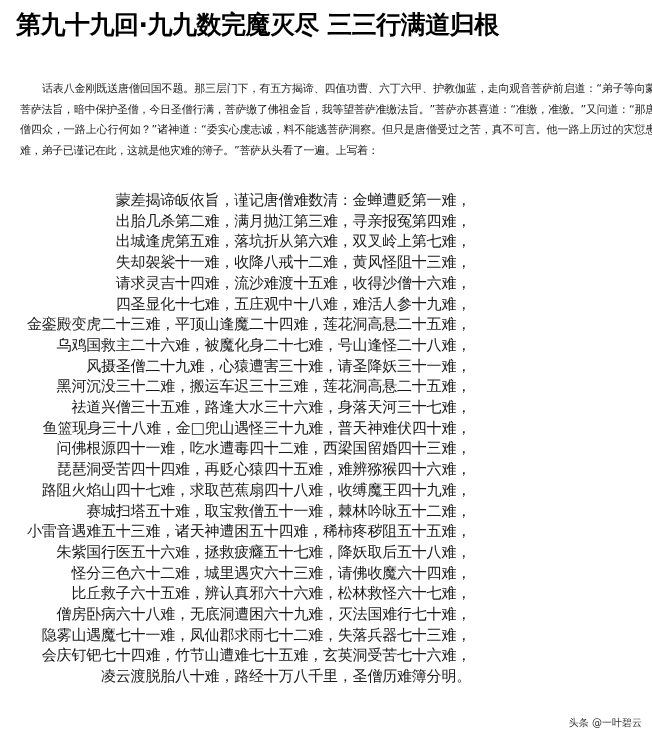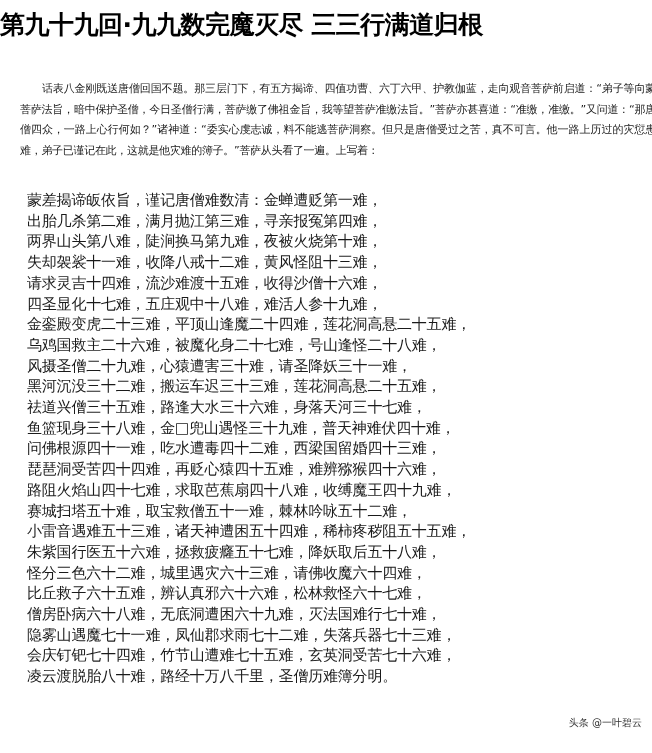--- a/index.html
+++ b/index.html
@@ -10,21 +10,21 @@
     body {
       width: 652px;
       height: 753px;
       overflow: hidden;
       position: relative;
       font-family: "DejaVu Sans", "Liberation Sans", sans-serif;
       color: #1a1a1a;
     }
     .title {
       position: absolute;
-      left: 0;
+      left: 16px;
       top: 8px;
       font-size: 25px;
       font-weight: bold;
       letter-spacing: -0.5px;
       color: #000;
       white-space: nowrap;
       margin: 0;
     }
     .intro {
       position: absolute;
@@ -44,20 +44,21 @@
       top: 190px;
       margin: 0;
       padding: 0;
       list-style: none;
       font-size: 15px;
       line-height: 20.7px;
       letter-spacing: -0.2px;
     }
     .list li {
       white-space: nowrap;
+      text-align: right;
     }
     .watermark {
       position: absolute;
       right: 10px;
       top: 716px;
       font-size: 10px;
       color: #333;
       text-shadow: 0 0 2px #fff, 0 0 2px #fff;
       white-space: nowrap;
     }
@@ -65,21 +66,21 @@
 </head>
 <body>
 
 <h1 class="title">第九十九回·九九数完魔灭尽 三三行满道归根</h1>
 
 <p class="intro">话表八金刚既送唐僧回国不题。那三层门下，有五方揭谛、四值功曹、六丁六甲、护教伽蓝，走向观音菩萨前启道：“弟子等向蒙菩萨法旨，暗中保护圣僧，今日圣僧行满，菩萨缴了佛祖金旨，我等望菩萨准缴法旨。”菩萨亦甚喜道：“准缴，准缴。”又问道：“那唐僧四众，一路上心行何如？”诸神道：“委实心虔志诚，料不能逃菩萨洞察。但只是唐僧受过之苦，真不可言。他一路上历过的灾愆患难，弟子已谨记在此，这就是他灾难的簿子。”菩萨从头看了一遍。上写着：</p>
 
 <ul class="list">
   <li>蒙差揭谛皈依旨，谨记唐僧难数清：金蝉遭贬第一难，</li>
   <li>出胎几杀第二难，满月抛江第三难，寻亲报冤第四难，</li>
-  <li>两界山头第八难，陡涧换马第九难，夜被火烧第十难，</li>
+  <li>出城逢虎第五难，落坑折从第六难，双叉岭上第七难，</li>
   <li>失却袈裟十一难，收降八戒十二难，黄风怪阻十三难，</li>
   <li>请求灵吉十四难，流沙难渡十五难，收得沙僧十六难，</li>
   <li>四圣显化十七难，五庄观中十八难，难活人参十九难，</li>
   <li>金銮殿变虎二十三难，平顶山逢魔二十四难，莲花洞高悬二十五难，</li>
   <li>乌鸡国救主二十六难，被魔化身二十七难，号山逢怪二十八难，</li>
   <li>风摄圣僧二十九难，心猿遭害三十难，请圣降妖三十一难，</li>
   <li>黑河沉没三十二难，搬运车迟三十三难，莲花洞高悬二十五难，</li>
   <li>祛道兴僧三十五难，路逢大水三十六难，身落天河三十七难，</li>
   <li>鱼篮现身三十八难，金□兜山遇怪三十九难，普天神难伏四十难，</li>
   <li>问佛根源四十一难，吃水遭毒四十二难，西梁国留婚四十三难，</li>

